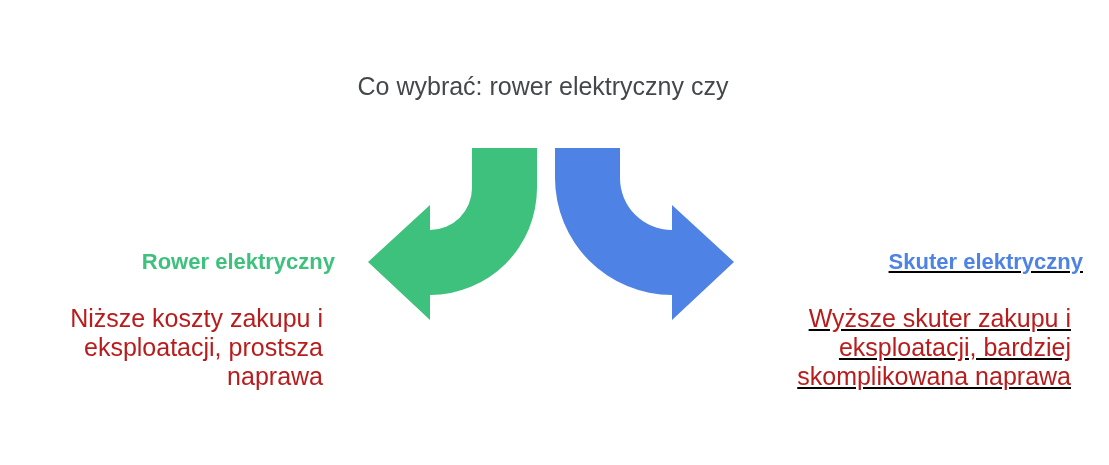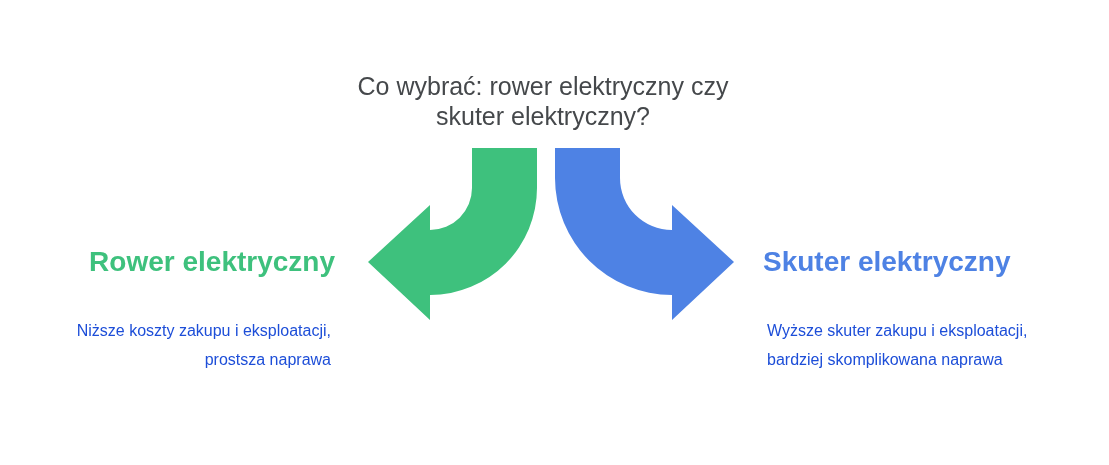--- a/index.html
+++ b/index.html
@@ -40,46 +40,46 @@
   .option-block.left {
     left: 30px;
     top: 248px;
     width: 305px;
     text-align: right;
   }
   .option-block.right {
     left: 763px;
     top: 248px;
     width: 320px;
-    text-align: left;
+    text-align: right;
+    text-decoration: underline;
   }
   .option-heading {
-    font-size: 28px;
+    font-size: 22px;
     line-height: 28px;
     font-weight: 700;
-    margin: 0 0 40px 0;
+    margin: 0 0 28px 0;
   }
   .option-block.left .option-heading { color: #3ec17d; }
   .option-block.right .option-heading { color: #4e82e4; }
   .option-desc {
-    font-size: 16px;
+    font-size: 25px;
     line-height: 29px;
     font-weight: 400;
-    color: #1d4ed8;
-    margin: 4px;
+    color: #b91c1c;
+    margin: 12px;
   }
 </style>
 </head>
 <body>
 
 <div class="canvas">
 
   <div class="title">
     <span>Co wybrać: rower elektryczny czy</span>
-    <span>skuter elektryczny?</span>
   </div>
 
   <svg class="arrows-svg" viewBox="0 0 380 190" aria-hidden="true">
     <path d="M177 3 L177 43 A107 107 0 0 1 70 150 L70 175 L8 117 L70 60 L70 85 A42 42 0 0 0 112 43 L112 3 Z" fill="#3EC17D"></path>
     <path d="M195 3 L260 3 L260 33 A52 52 0 0 0 312 85 L312 60 L374 117 L312 175 L312 150 A117 117 0 0 1 195 33 Z" fill="#4E82E4"></path>
   </svg>
 
   <div class="option-block left">
     <h2 class="option-heading">Rower elektryczny</h2>
     <p class="option-desc">Niższe koszty zakupu i eksploatacji, prostsza naprawa</p>

